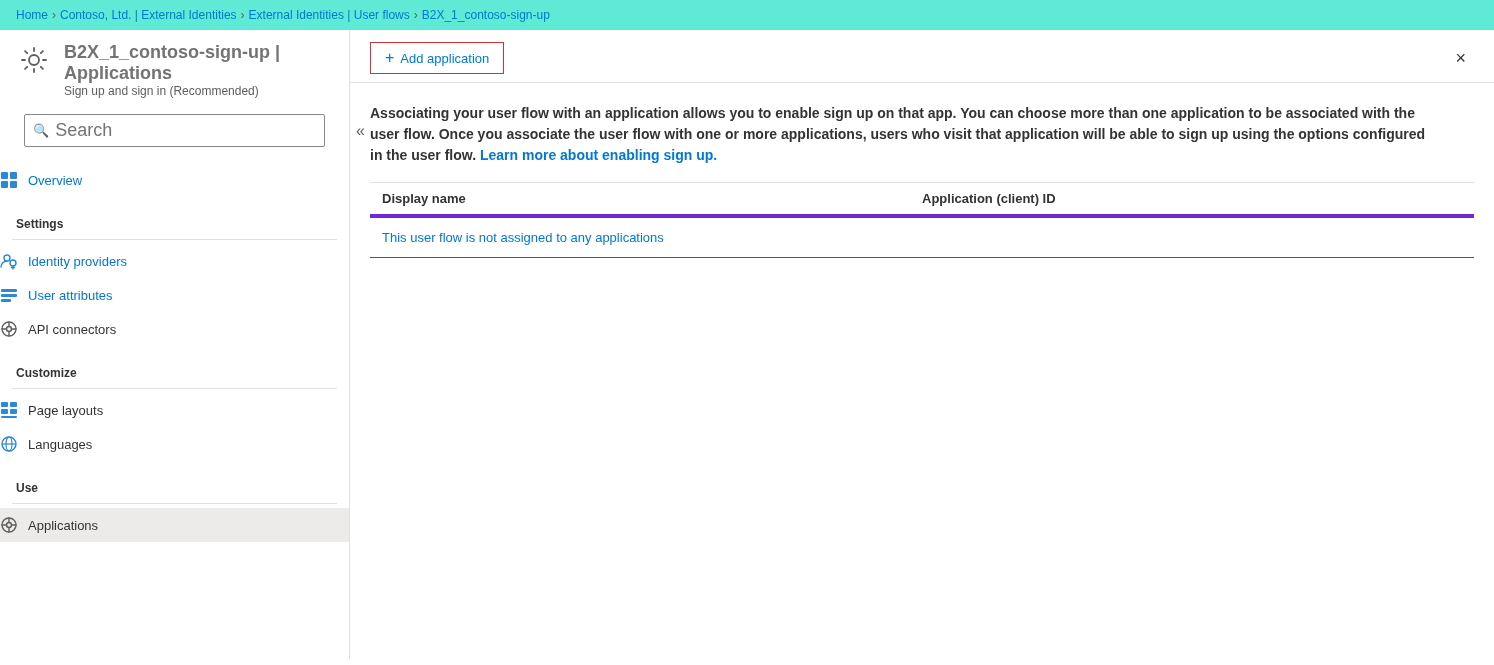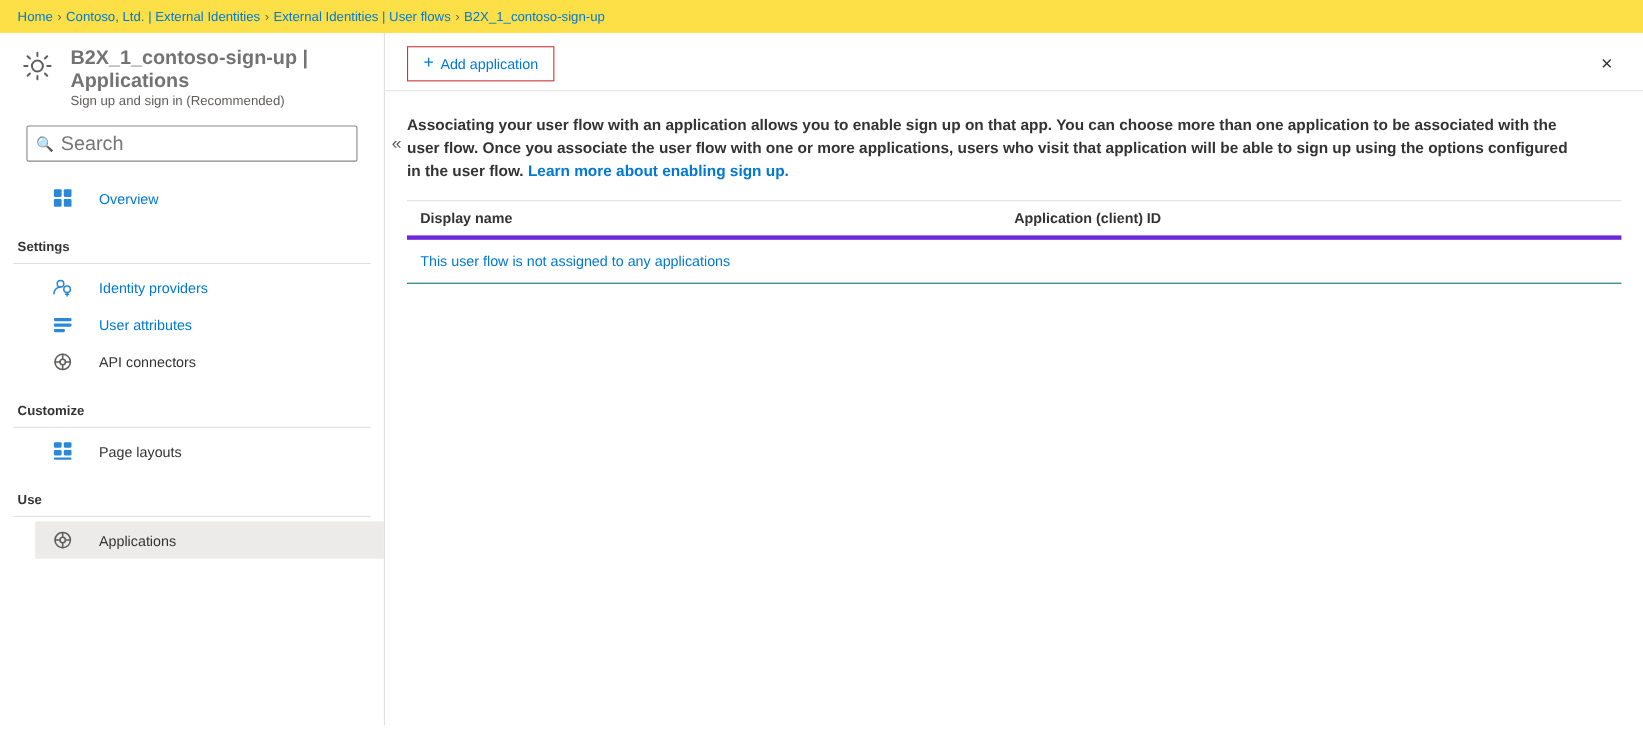--- a/index.html
+++ b/index.html
@@ -5,21 +5,21 @@
     * { box-sizing: border-box; margin: 0; padding: 0; }
     body { font-family: 'Segoe UI', Arial, sans-serif; font-size: 13px; color: #333; background: #fff; overflow: hidden; }
 
     
     .breadcrumb {
       display: flex;
       align-items: center;
       padding: 8px 16px;
       font-size: 12px;
       color: #0078d4;
-      background: #fde047;
+      background: #5eead4;
       gap: 4px;
     }
     .breadcrumb span { color: #605e5c; }
     .breadcrumb a { color: #0078d4; text-decoration: none; }
     .breadcrumb .sep { color: #605e5c; }
 
     
     .main-layout {
       display: flex;
       height: calc(665px - 36px);
@@ -105,27 +105,26 @@
       text-transform: none;
     }
     .nav-divider {
       height: 1px;
       background: #e0e0e0;
       margin: 4px 12px;
     }
     .nav-item {
       display: flex;
       align-items: center;
-      gap: 24px;
-      padding: 8px 16px;
+      gap: 10px;
+      padding: 8px 0;
       cursor: pointer;
       color: #333;
       font-size: 13px;
       text-decoration: none;
-      margin-left: 32px;
     }
     .nav-item.active { background: #edebe9; }
     .nav-item .nav-icon {
       width: 18px;
       height: 18px;
       display: flex;
       align-items: center;
       justify-content: center;
       flex-shrink: 0;
     }
@@ -309,20 +308,30 @@
             <rect x="1" y="1" width="7" height="5" rx="1" fill="#2b88d8"></rect>
             <rect x="10" y="1" width="7" height="5" rx="1" fill="#2b88d8"></rect>
             <rect x="1" y="8" width="7" height="5" rx="1" fill="#2b88d8"></rect>
             <rect x="10" y="8" width="7" height="5" rx="1" fill="#2b88d8"></rect>
             <rect x="1" y="15" width="16" height="2" rx="1" fill="#2b88d8"></rect>
           </svg>
         </span>
         <span class="nav-label" style="color:#333;">Page layouts</span>
       </div>
 
+      <div class="nav-item no-link">
+        <span class="nav-icon">
+          <svg width="18" height="18" viewBox="0 0 18 18" fill="none">
+            <circle cx="9" cy="9" r="7" stroke="#2b88d8" stroke-width="1.4" fill="none"></circle>
+            <ellipse cx="9" cy="9" rx="3" ry="7" stroke="#2b88d8" stroke-width="1.2" fill="none"></ellipse>
+            <line x1="2" y1="9" x2="16" y2="9" stroke="#2b88d8" stroke-width="1.2"></line>
+          </svg>
+        </span>
+        <span class="nav-label" style="color:#333;">Languages</span>
+      </div>
     </div>
 
     <div class="nav-section">
       <div class="nav-section-title">Use</div>
       <div class="nav-divider"></div>
 
       <div class="nav-item active">
         <span class="nav-icon">
           <svg width="18" height="18" viewBox="0 0 18 18" fill="none">
             <circle cx="9" cy="9" r="7" stroke="#605e5c" stroke-width="1.4" fill="none"></circle>

